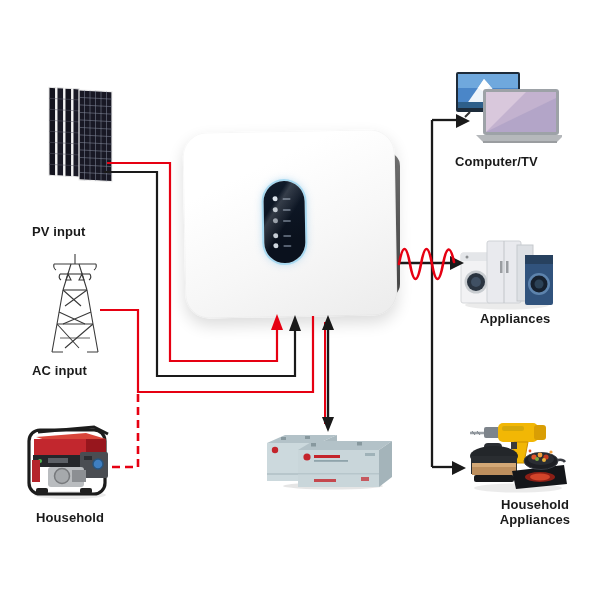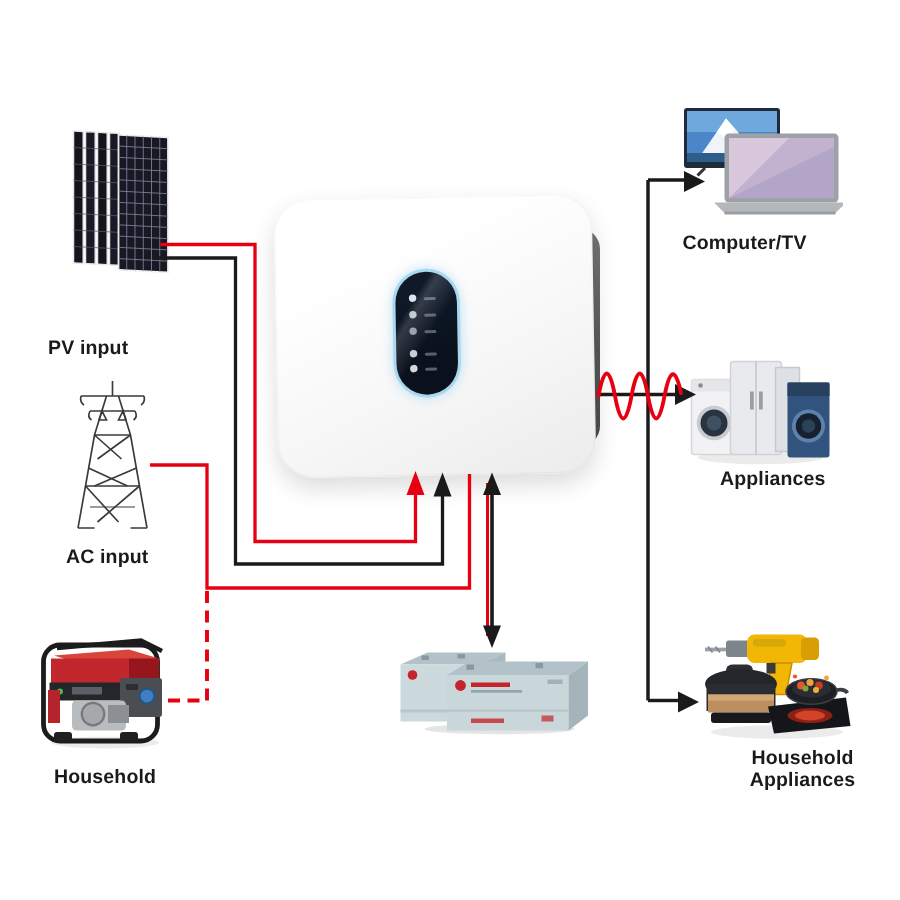--- a/index.html
+++ b/index.html
@@ -254,21 +254,21 @@
     <path d="M432 120 H458" fill="none" stroke="#1a1a1a" stroke-width="2.3"></path>
     <path d="M432 467 H453" fill="none" stroke="#1a1a1a" stroke-width="2.3"></path>
     <polygon points="470,121 456,114 456,128" fill="#1a1a1a"></polygon>
     <polygon points="464,263 450,256 450,270" fill="#1a1a1a"></polygon>
     <polygon points="466,468 452,461 452,475" fill="#1a1a1a"></polygon>
 
     <path d="M399 264 Q404.5 234 410 264 Q415.5 294 421 264 Q426.5 234 432 264 Q437.5 294 443 264 Q448.5 236 454 262" fill="none" stroke="#e60012" stroke-width="2.6" stroke-linecap="round"></path>
   </svg>
 
   <div class="label center" style="left:32px;top:211px;width:100px;margin-top:13px;">PV input</div>
-  <div class="label center" style="left:44px;top:363px;width:100px;">AC input</div>
+  <div class="label center" style="left:32px;top:363px;width:100px;">AC input</div>
   <div class="label center" style="left:36px;top:510px;width:100px;">Household</div>
   <div class="label center" style="left:455px;top:154px;width:130px;">Computer/TV</div>
   <div class="label" style="left:480px;top:311px;width:110px;">
     <div>Appliances</div>
   </div>
   <div class="label" style="left:480px;top:497px;width:110px;text-align:center;">
     <div>Household</div>
     <div>Appliances</div>
   </div>
 

